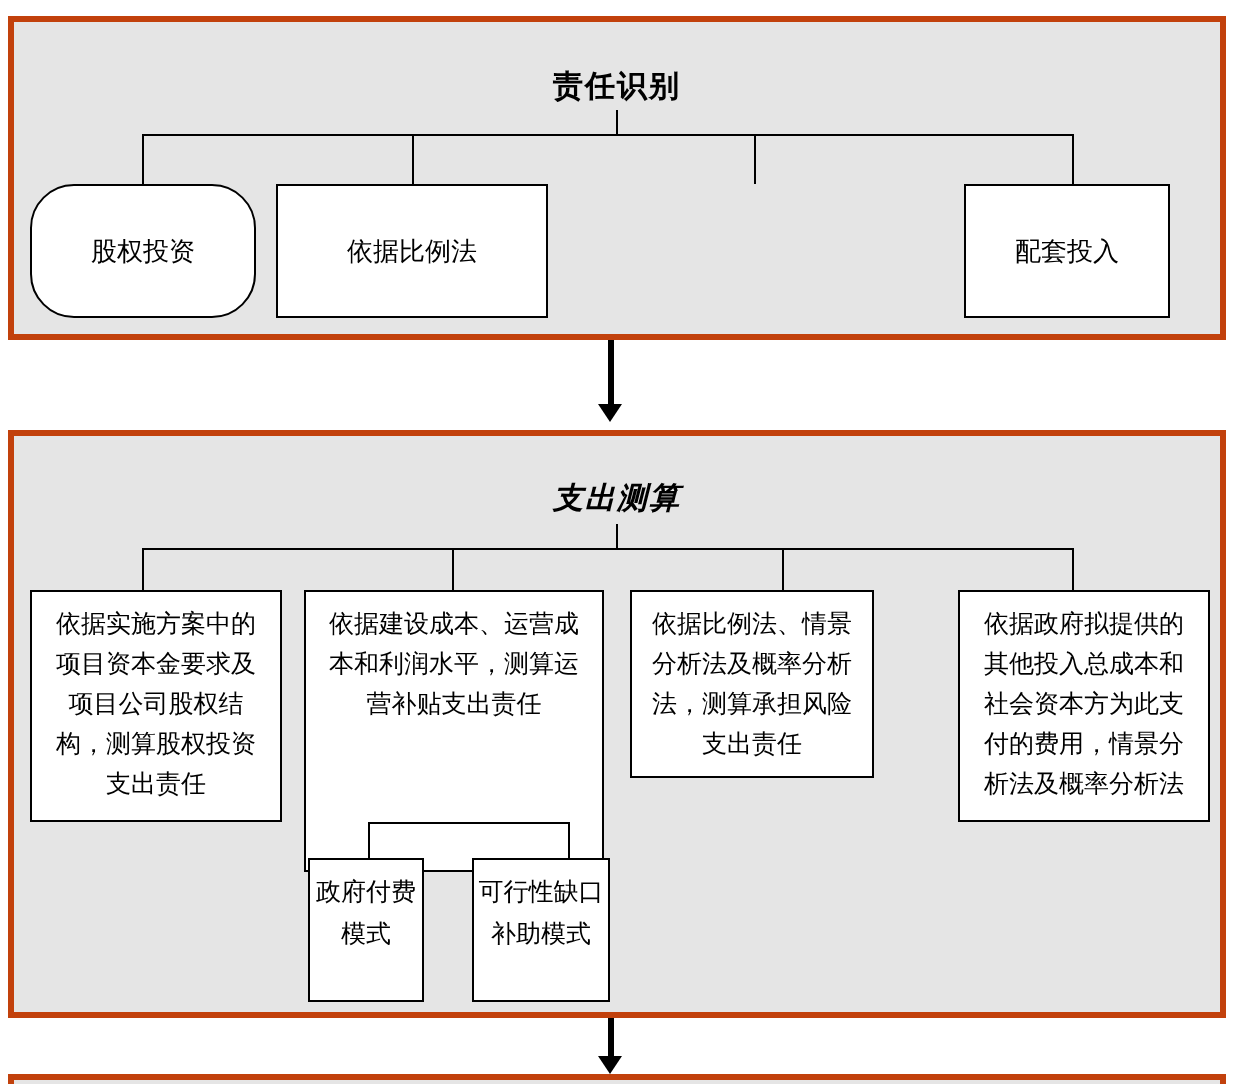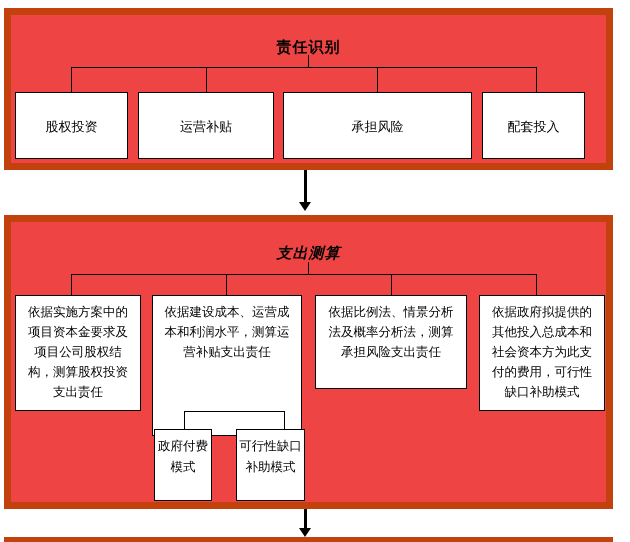--- a/index.html
+++ b/index.html
@@ -19,23 +19,23 @@
     background: #ffffff;
   }
   .box {
     position: absolute;
     border: 1px solid #000000;
     box-sizing: border-box;
     background: #ffffff;
   }
   .section {
     position: absolute;
-    border: 7px solid #c2410c;
+    border: 3px solid #c2410c;
     box-sizing: border-box;
-    background: #ef4444;
+    background: #e5e5e5;
   }
   .section-title {
     position: absolute;
     width: 100%;
     text-align: center;
     font-weight: bold;
     font-size: 15px;
     letter-spacing: 1px;
     line-height: 1;
   }
@@ -102,31 +102,28 @@
     <div class="section-title" style="top:25px;">责任识别</div>
   </div>
 
   <div class="hline" style="left:71px; top:67px; width:465px;"></div>
   <div class="vline" style="left:308px; top:55px; height:13px;"></div>
   <div class="vline" style="left:71px; top:67px; height:25px;"></div>
   <div class="vline" style="left:206px; top:67px; height:25px;"></div>
   <div class="vline" style="left:377px; top:67px; height:25px;"></div>
   <div class="vline" style="left:536px; top:67px; height:25px;"></div>
 
-  <div class="box" style="left:15px; top:92px; width:113px; height:67px;">
+  <div class="box" style="left:15px; top:92px; width:113px; height:67px;border-radius:22px;">
     <div class="leaf-label" style="top:27px;">股权投资</div>
   </div>
 
   <div class="box" style="left:138px; top:92px; width:136px; height:67px;">
-    <div class="leaf-label" style="top:27px;">运营补贴</div>
+    <div class="leaf-label" style="top:27px;">依据比例法</div>
   </div>
 
-  <div class="box" style="left:283px; top:92px; width:189px; height:67px;">
-    <div class="leaf-label" style="top:27px;">承担风险</div>
-  </div>
 
   <div class="box" style="left:482px; top:92px; width:103px; height:67px;">
     <div class="leaf-label" style="top:27px;">配套投入</div>
   </div>
 
   <div class="arrow-stem" style="left:304px; top:170px; height:33px;"></div>
   <div class="arrow-head" style="left:299px; top:202px;"></div>
 
   <div class="section" style="left:4px; top:215px; width:609px; height:294px;font-style:italic;">
     <div class="section-title" style="top:24px;">支出测算</div>
@@ -140,26 +137,26 @@
   <div class="vline" style="left:536px; top:274px; height:21px;"></div>
 
   <div class="box" style="left:15px; top:295px; width:126px; height:116px;">
     <div class="para">依据实施方案中的项目资本金要求及项目公司股权结构，测算股权投资支出责任</div>
   </div>
 
   <div class="box" style="left:152px; top:295px; width:150px; height:141px;">
     <div class="para">依据建设成本、运营成本和利润水平，测算运营补贴支出责任</div>
   </div>
 
-  <div class="box" style="left:315px; top:295px; width:152px; height:94px;">
+  <div class="box" style="left:315px; top:295px; width:122px; height:94px;">
     <div class="para">依据比例法、情景分析法及概率分析法，测算承担风险支出责任</div>
   </div>
 
   <div class="box" style="left:479px; top:295px; width:126px; height:116px;">
-    <div class="para">依据政府拟提供的其他投入总成本和社会资本方为此支付的费用，可行性缺口补助模式</div>
+    <div class="para">依据政府拟提供的其他投入总成本和社会资本方为此支付的费用，情景分析法及概率分析法</div>
   </div>
 
   <div class="hline" style="left:184px; top:411px; width:100px;"></div>
   <div class="vline" style="left:184px; top:411px; height:18px;"></div>
   <div class="vline" style="left:284px; top:411px; height:18px;"></div>
 
   <div class="box" style="left:154px; top:429px; width:58px; height:72px;">
     <div class="small-label">政府付费模式</div>
   </div>
 

